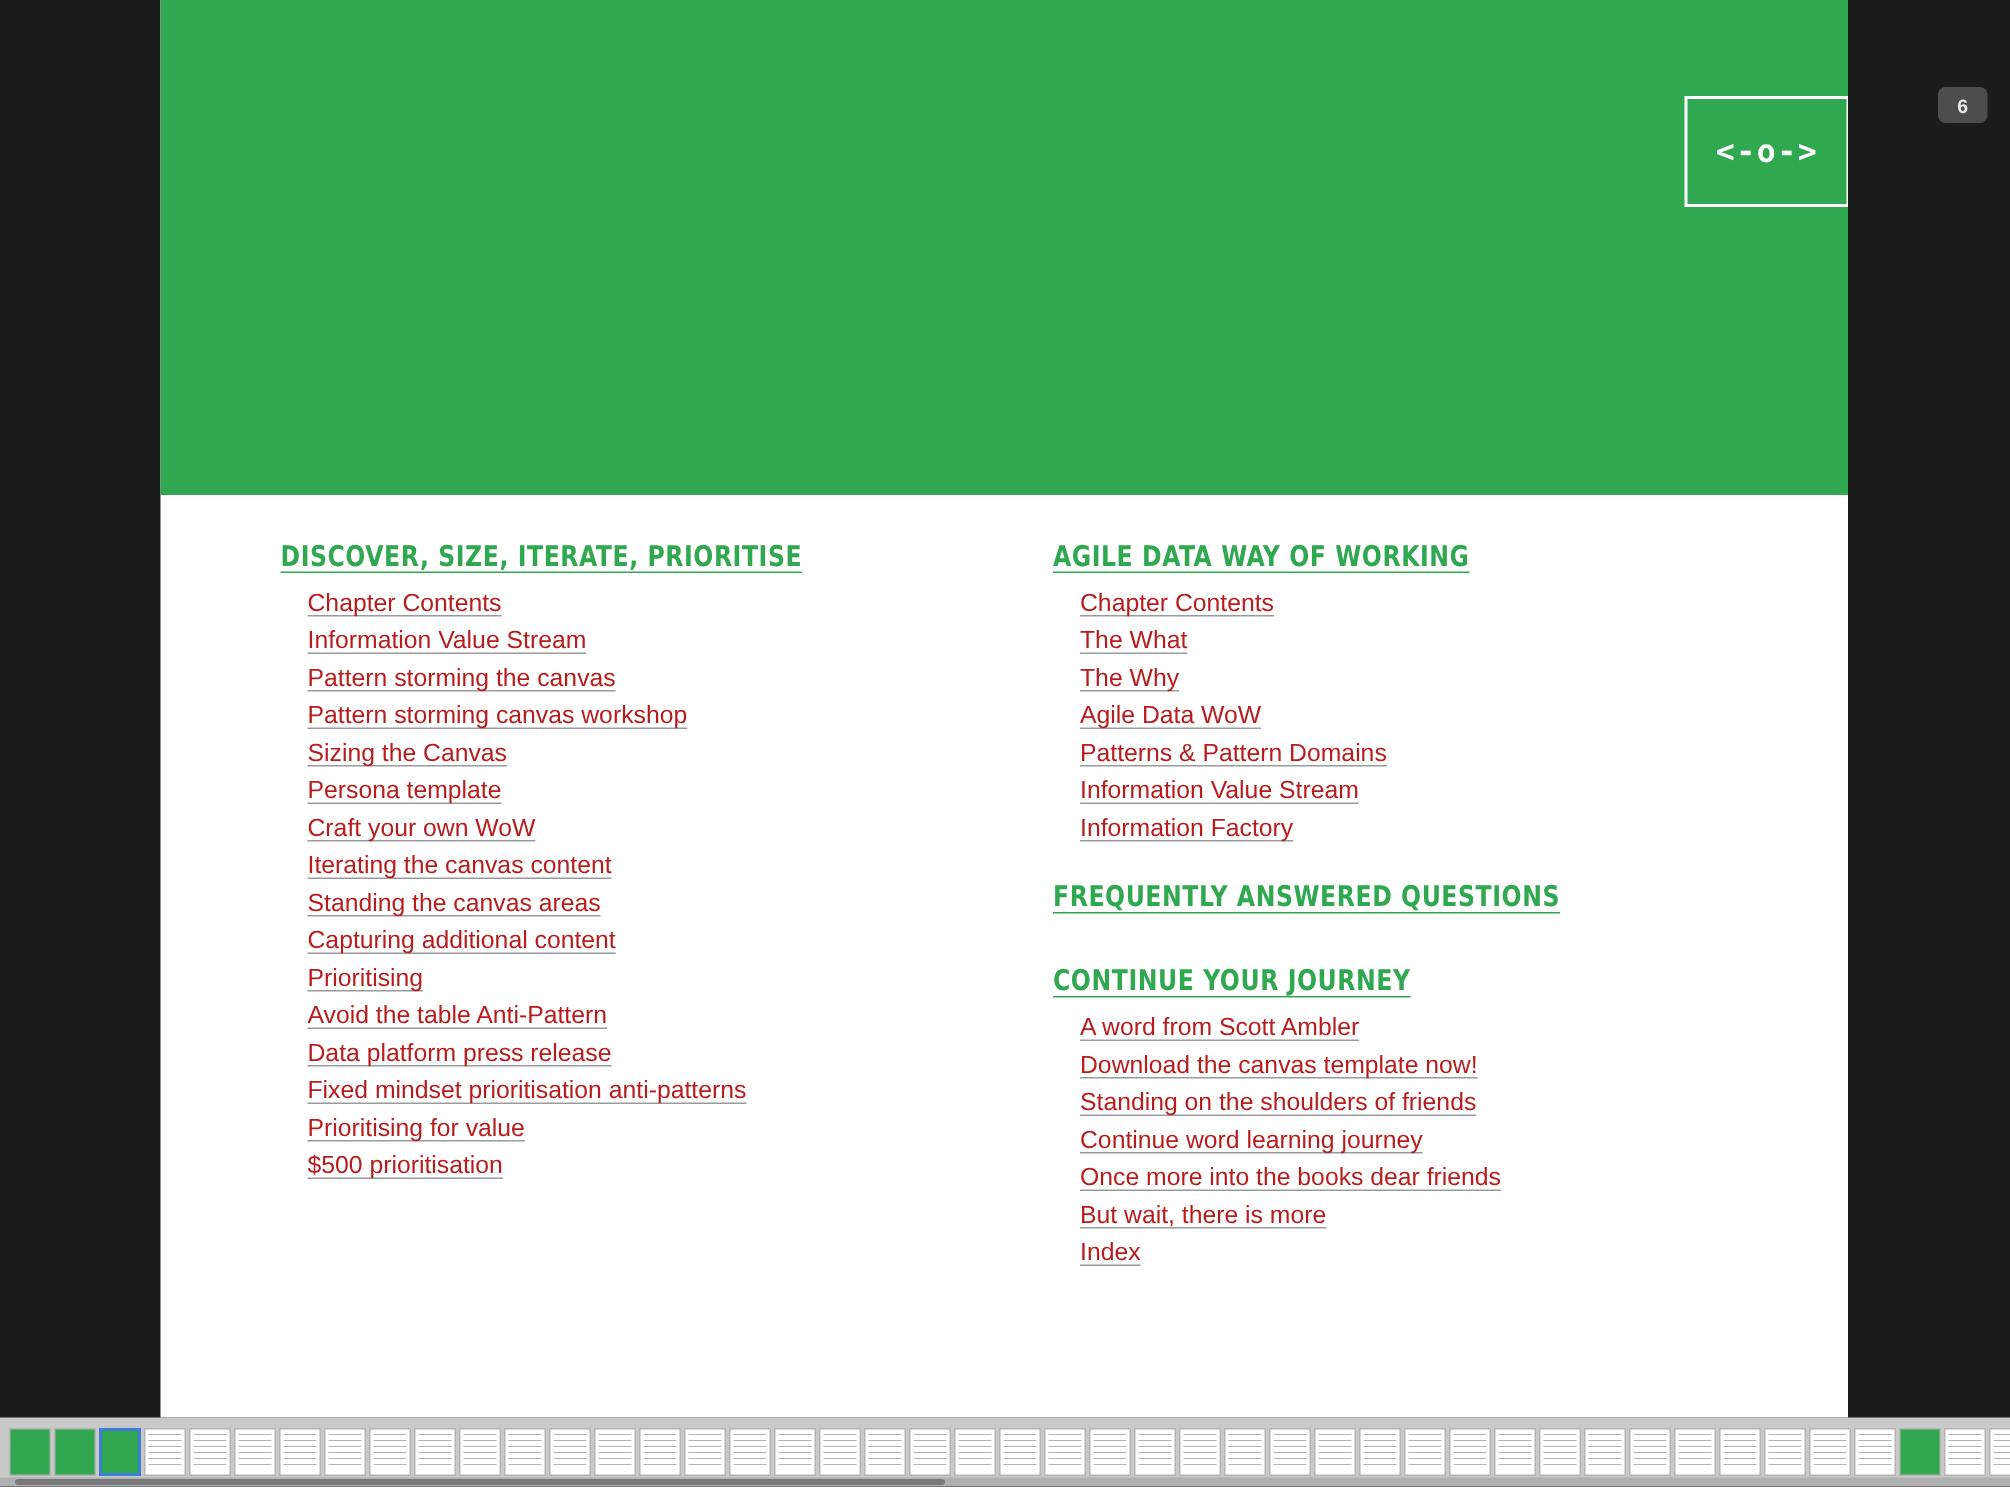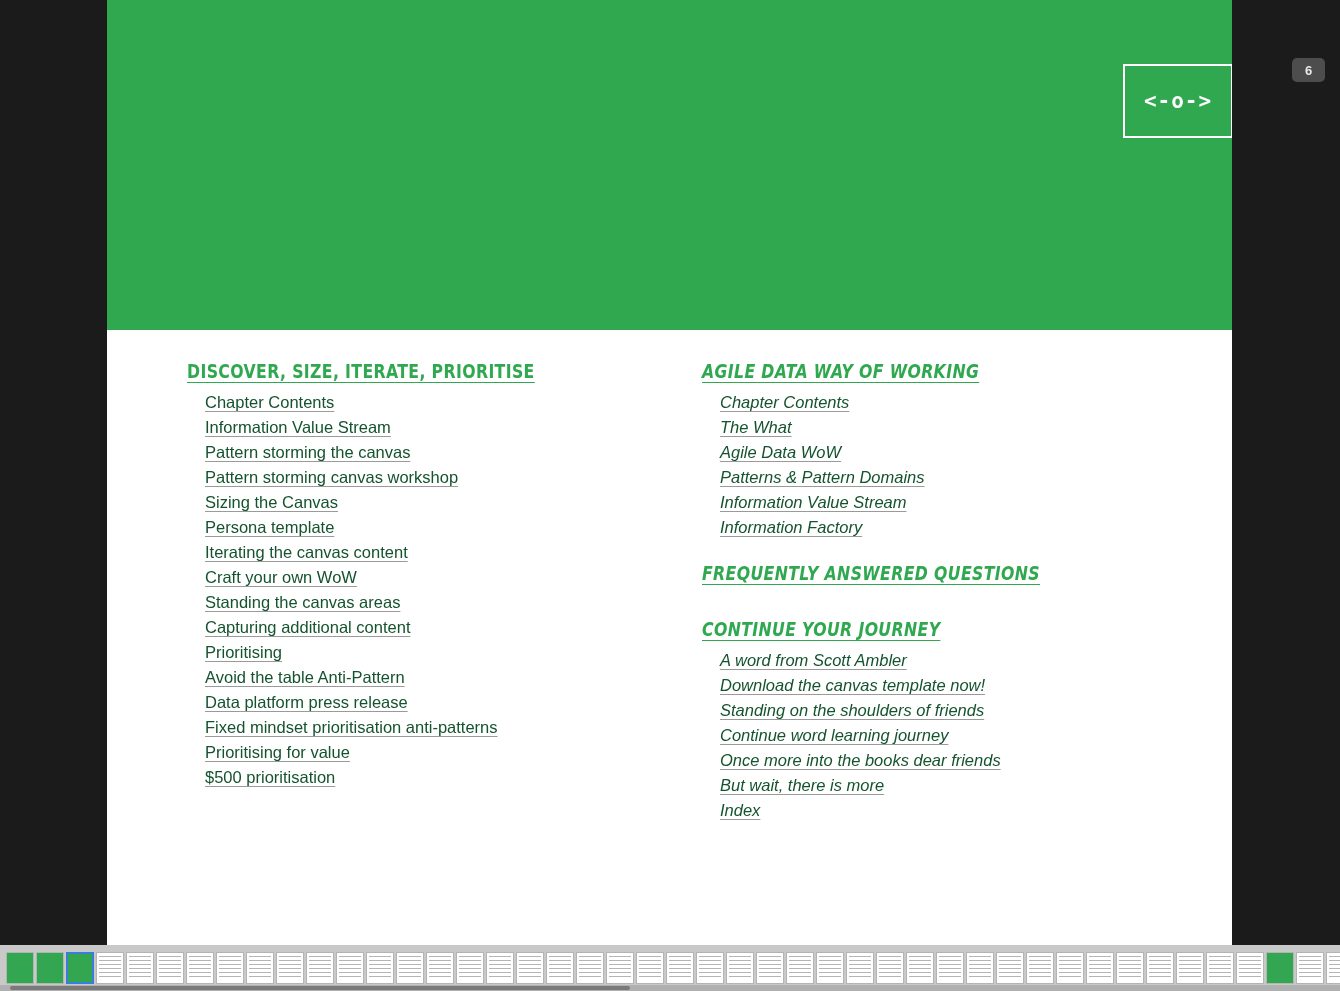--- a/index.html
+++ b/index.html
@@ -65,21 +65,21 @@
     top: 330px;
     width: 1125px;
     height: 615px;
   }
 
   .col {
     position: absolute;
     top: 30px;
   }
   .col-left { left: 80px; width: 460px; }
-  .col-right { left: 595px; width: 460px; font-style: italic; }
+  .col-right { left: 595px; width: 460px; }
 
   .section {
     margin-bottom: 6px;
   }
 
   .section-title {
     color: #2fa84f;
     font-family: "DejaVu Sans Condensed", "Liberation Sans Narrow", "Liberation Sans", sans-serif;
     font-weight: bold;
     font-size: 19px;
@@ -100,21 +100,21 @@
     list-style: none;
     margin: 0 0 0 18px;
     padding: 0;
   }
 
   .link-list li {
     margin: 0 0 4px 0;
   }
 
   .toc-link {
-    color: #14532d;
+    color: #b91c1c;
     font-size: 16.5px;
     line-height: 21px;
     text-decoration: underline;
     text-underline-offset: 3px;
     text-decoration-color: #9a9a9a;
     cursor: pointer;
     white-space: nowrap;
   }
 
   
@@ -219,42 +219,43 @@
 
         <div class="section">
           <div class="section-title">DISCOVER, SIZE, ITERATE, PRIORITISE</div>
           <ul class="link-list">
             <li><span class="toc-link">Chapter Contents</span></li>
             <li><span class="toc-link">Information Value Stream</span></li>
             <li><span class="toc-link">Pattern storming the canvas</span></li>
             <li><span class="toc-link">Pattern storming canvas workshop</span></li>
             <li><span class="toc-link">Sizing the Canvas</span></li>
             <li><span class="toc-link">Persona template</span></li>
+            <li><span class="toc-link">Craft your own WoW</span></li>
             <li><span class="toc-link">Iterating the canvas content</span></li>
-            <li><span class="toc-link">Craft your own WoW</span></li>
             <li><span class="toc-link">Standing the canvas areas</span></li>
             <li><span class="toc-link">Capturing additional content</span></li>
             <li><span class="toc-link">Prioritising</span></li>
             <li><span class="toc-link">Avoid the table Anti-Pattern</span></li>
             <li><span class="toc-link">Data platform press release</span></li>
             <li><span class="toc-link">Fixed mindset prioritisation anti-patterns</span></li>
             <li><span class="toc-link">Prioritising for value</span></li>
             <li><span class="toc-link">$500 prioritisation</span></li>
           </ul>
         </div>
 
       </div>
 
       <div class="col col-right">
 
         <div class="section">
           <div class="section-title">AGILE DATA WAY OF WORKING</div>
           <ul class="link-list">
             <li><span class="toc-link">Chapter Contents</span></li>
             <li><span class="toc-link">The What</span></li>
+            <li><span class="toc-link">The Why</span></li>
             <li><span class="toc-link">Agile Data WoW</span></li>
             <li><span class="toc-link">Patterns &amp; Pattern Domains</span></li>
             <li><span class="toc-link">Information Value Stream</span></li>
             <li><span class="toc-link">Information Factory</span></li>
           </ul>
         </div>
 
         <div class="section">
           <div class="section-title">FREQUENTLY ANSWERED QUESTIONS</div>
         </div>

